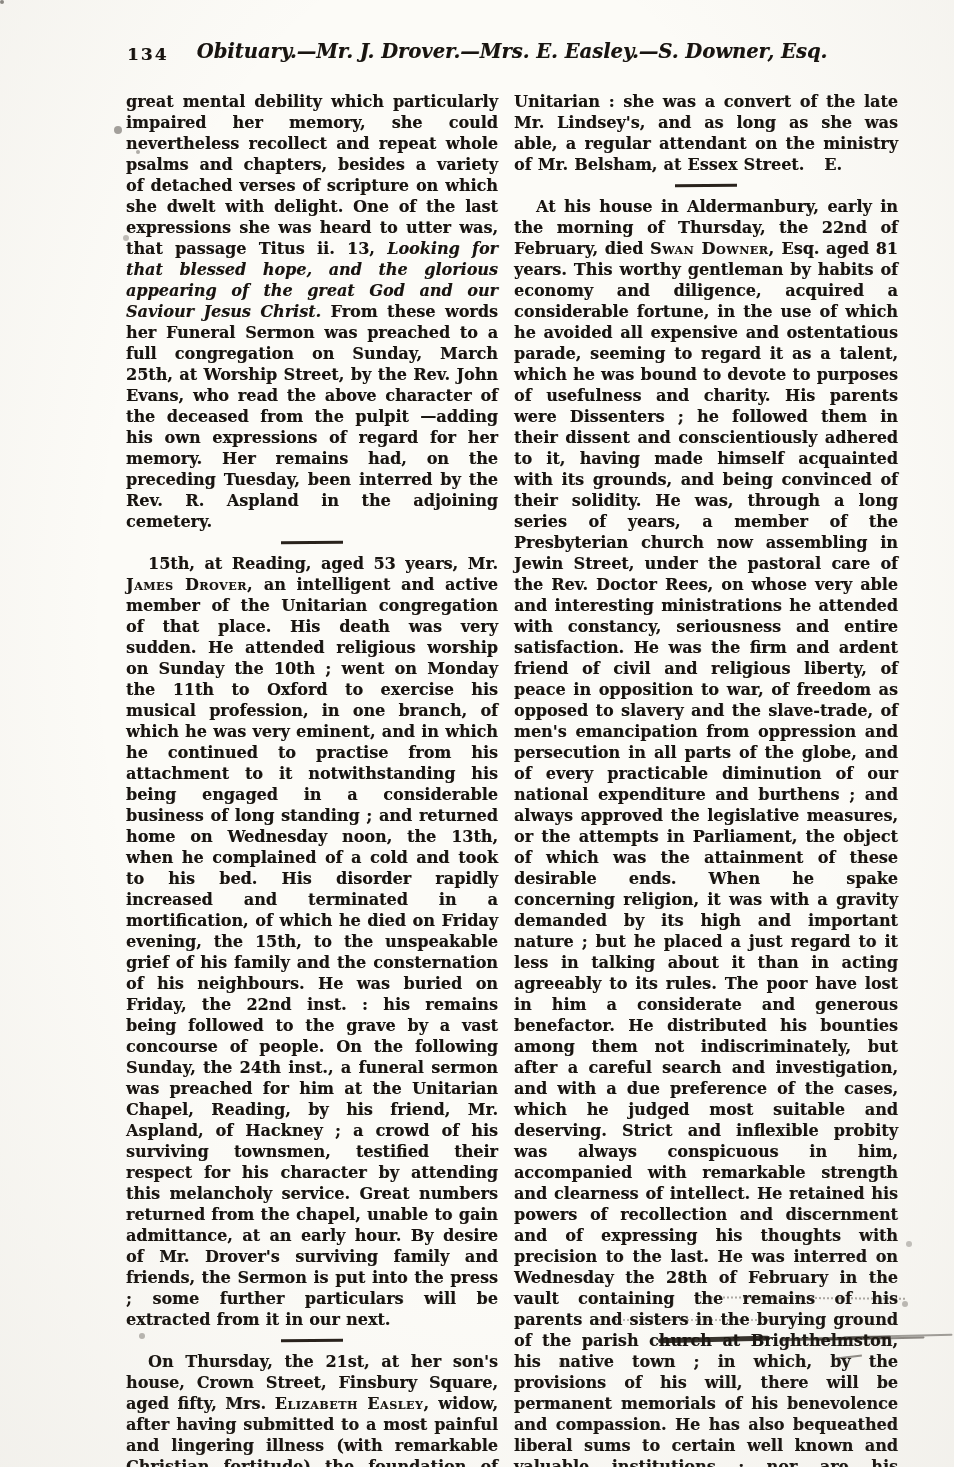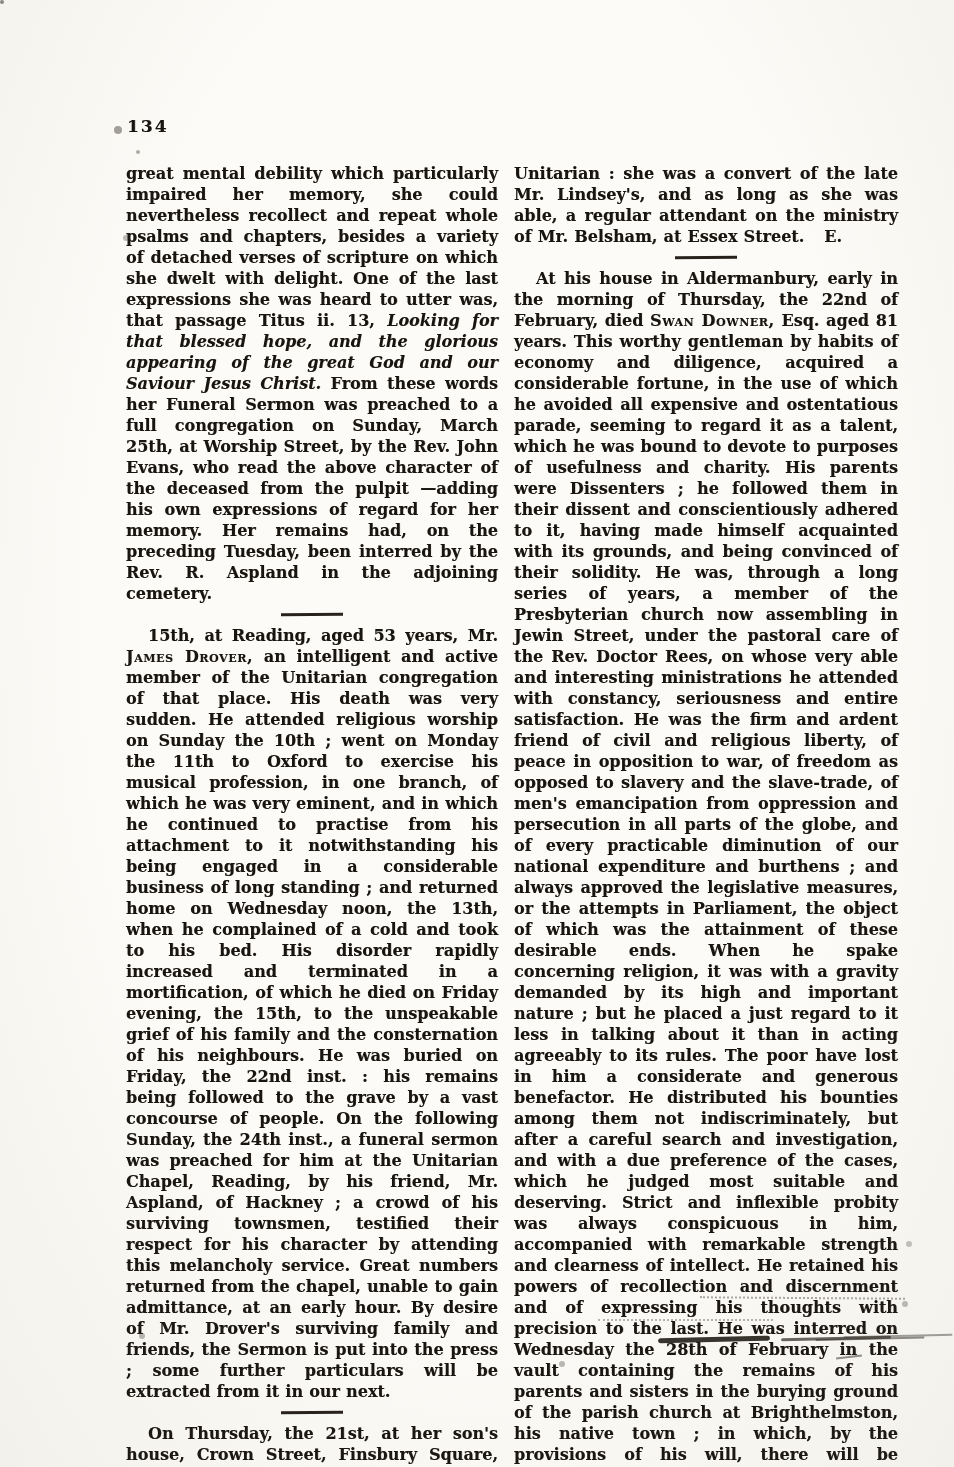--- a/index.html
+++ b/index.html
@@ -10,21 +10,21 @@
     color:#181410;
     position:relative;
     overflow:hidden;
   }
   .page { position:absolute; inset:0; }
   
   .page::before {
     content:""; position:absolute; inset:0; pointer-events:none;
     background:radial-gradient(ellipse at 50% 42%, rgba(255,255,255,0) 55%, rgba(115,104,88,0.07) 100%);
   }
-  .header { position:relative; height:36px; margin-top:112px; }
+  .header { position:relative; height:36px; margin-top:40px; }
   .page-number {
     position:absolute; left:127px; top:4px;
     font-weight:700; font-size:17px; letter-spacing:2px;
     text-shadow:0.4px 0.4px 0.6px rgba(25,20,15,0.5);
   }
   .running-title {
     position:absolute; left:126px; width:772px; top:0;
     text-align:center; font-style:italic; font-weight:700; font-size:19.5px;
     text-shadow:0.4px 0.4px 0.6px rgba(25,20,15,0.45);
     white-space:nowrap;
@@ -70,20 +70,21 @@
                140px 1334px 0 1px rgba(32,26,19,0.3);
   }
 </style>
 </head>
 <body>
 
 <div class="page">
 
   <div class="header">
     <span class="page-number">134</span>
+    <div class="running-title">Obituary.—Mr. J. Drover.—Mrs. E. Easley.—S. Downer, Esq.</div>
   </div>
 
   <div class="columns">
     <div class="col left" id="col-left">
         <p class="para"><span>great mental debility which particularly impaired her memory, she could nevertheless recollect and repeat whole psalms and chapters, besides a variety of detached verses of scripture on which she dwelt with delight.  One of the last expressions she was heard to utter was, that passage Titus ii. 13, </span><span class="it">Looking for that blessed hope, and the glorious appearing of the great God and our Saviour Jesus Christ.</span><span> From these words her Funeral Sermon was preached to a full congregation on Sunday, March 25th, at Worship Street, by the Rev. John Evans, who read the above character of the deceased from the pulpit —adding his own expressions of regard for her memory.  Her remains had, on the preceding Tuesday, been interred by the Rev. R. Aspland in the adjoining cemetery.</span></p>
         <div class="divider"></div>
         <p class="para indent"><span>15th, at Reading, aged 53 years, Mr. </span><span class="sc">James Drover,</span><span> an intelligent and active member of the Unitarian congregation of that place.  His death was very sudden. He attended religious worship on Sunday the 10th ; went on Monday the 11th to Oxford to exercise his musical profession, in one branch, of which he was very eminent, and in which he continued to practise from his attachment to it notwithstanding his being engaged in a considerable business of long standing ; and returned home on Wednesday noon, the 13th, when he complained of a cold and took to his bed.  His disorder rapidly increased and terminated in a mortification, of which he died on Friday evening, the 15th, to the unspeakable grief of his family and the consternation of his neighbours.  He was buried on Friday, the 22nd inst. : his remains being followed to the grave by a vast concourse of people.  On the following Sunday, the 24th inst., a funeral sermon was preached for him at the Unitarian Chapel, Reading, by his friend, Mr. Aspland, of Hackney ; a crowd of his surviving townsmen, testified their respect for his character by attending this melancholy service.  Great numbers returned from the chapel, unable to gain admittance, at an early hour.  By desire of Mr. Drover's surviving family and friends, the Sermon is put into the press ; some further particulars will be extracted from it in our next.</span></p>
         <div class="divider"></div>
         <p class="para indent"><span>On Thursday, the 21st, at her son's house, Crown Street, Finsbury Square, aged fifty, Mrs. </span><span class="sc">Elizabeth Easley,</span><span> widow, after having submitted to a most painful and lingering illness (with remarkable Christian fortitude) the foundation of which was laid by some severe domestic afflictions and bereavements.  As a wife, parent and friend, few have fulfilled these important duties with more propriety.  She has left two sons to lament her loss.</span></p>
       </div>

